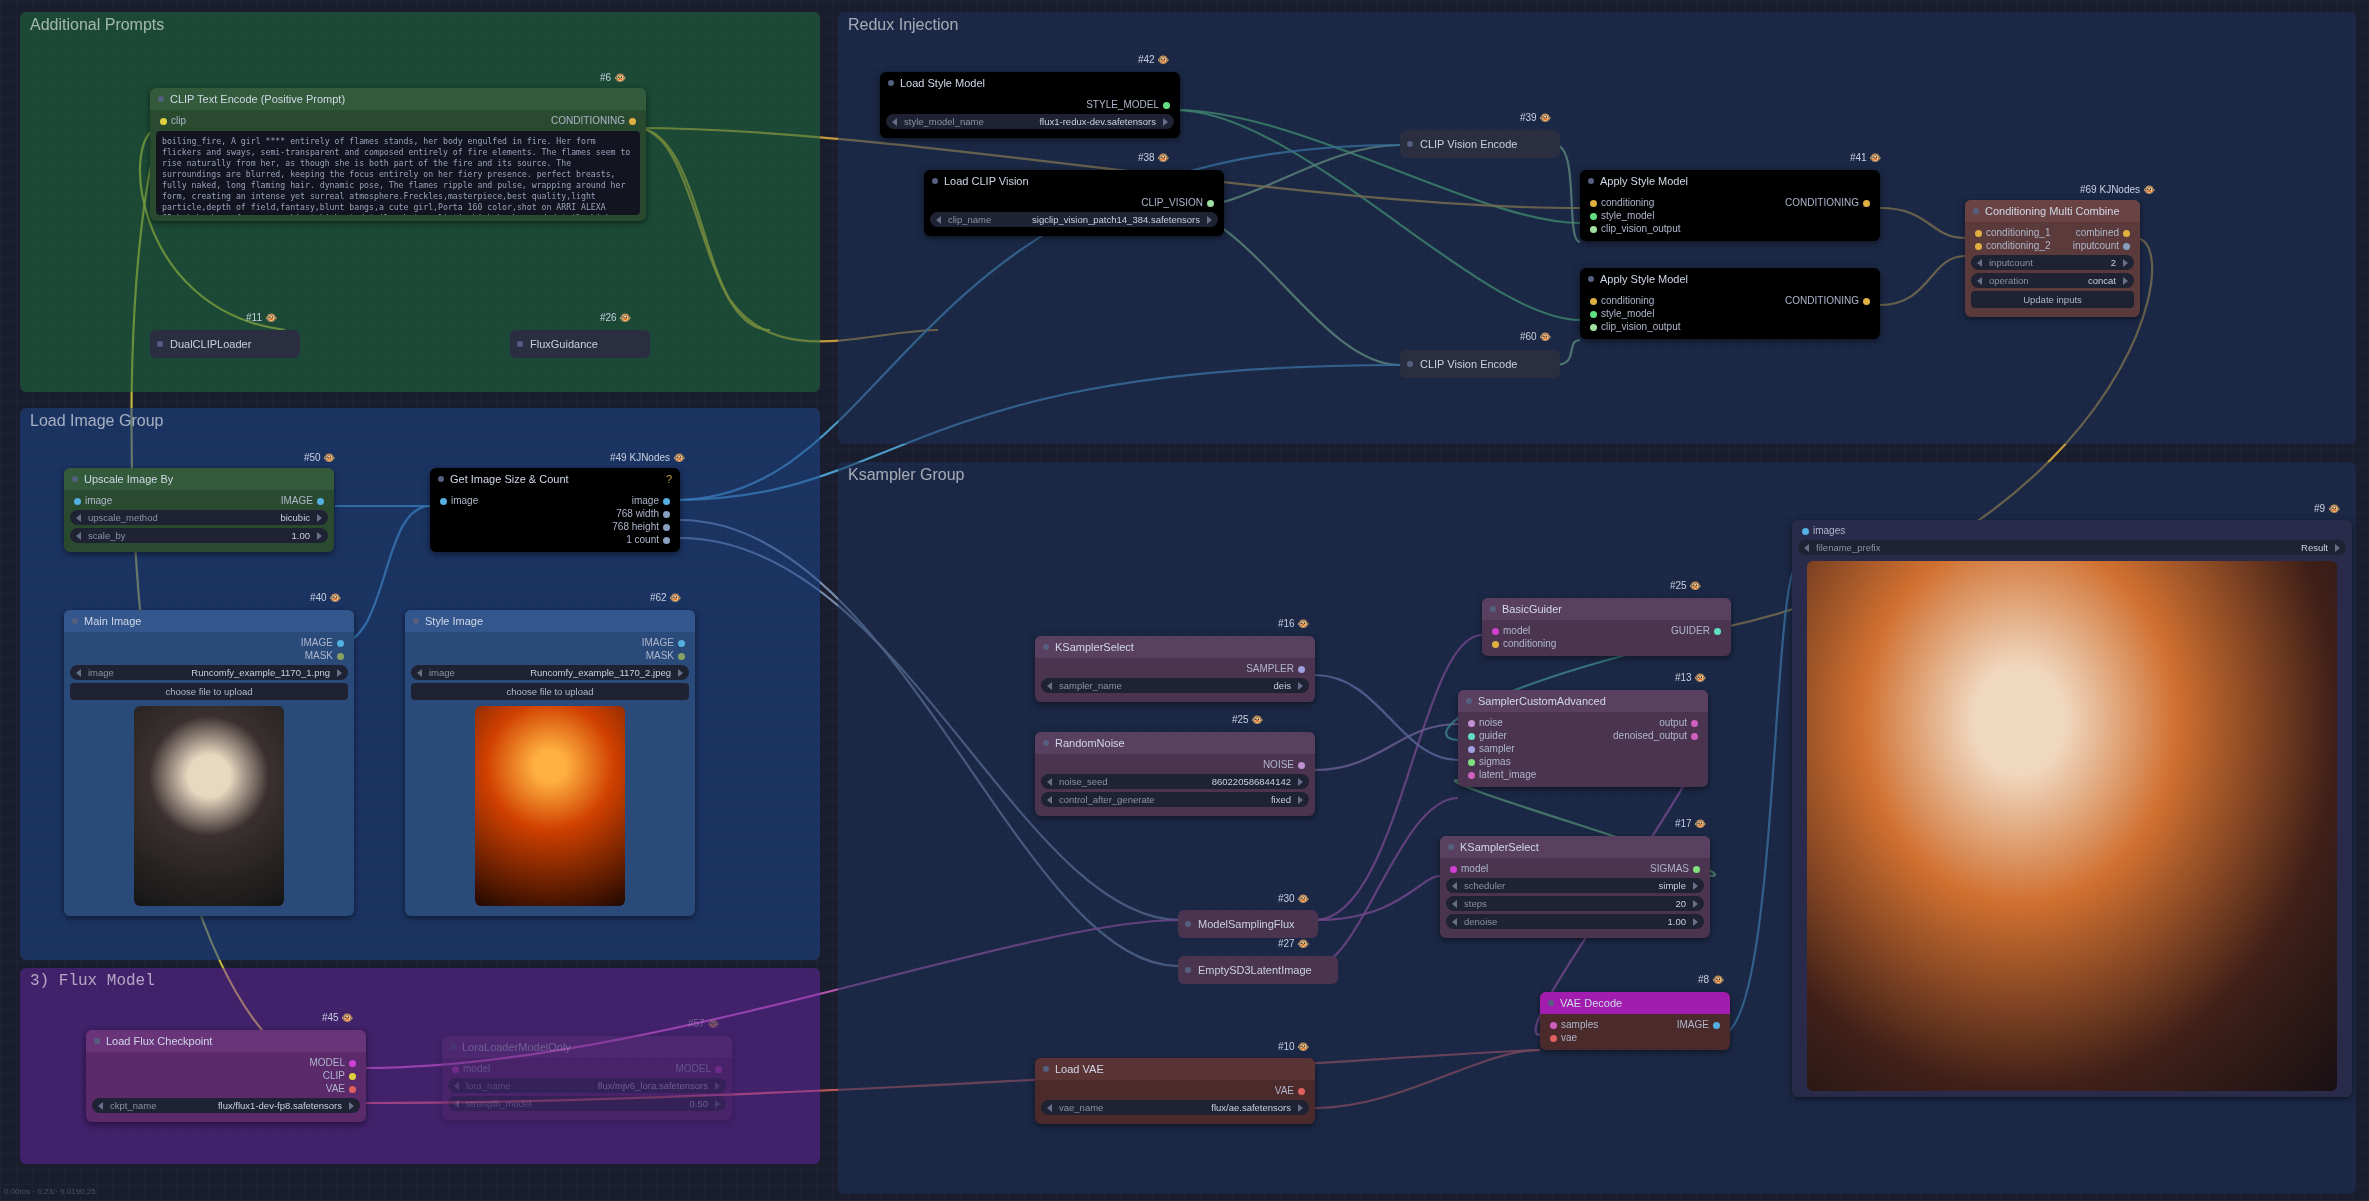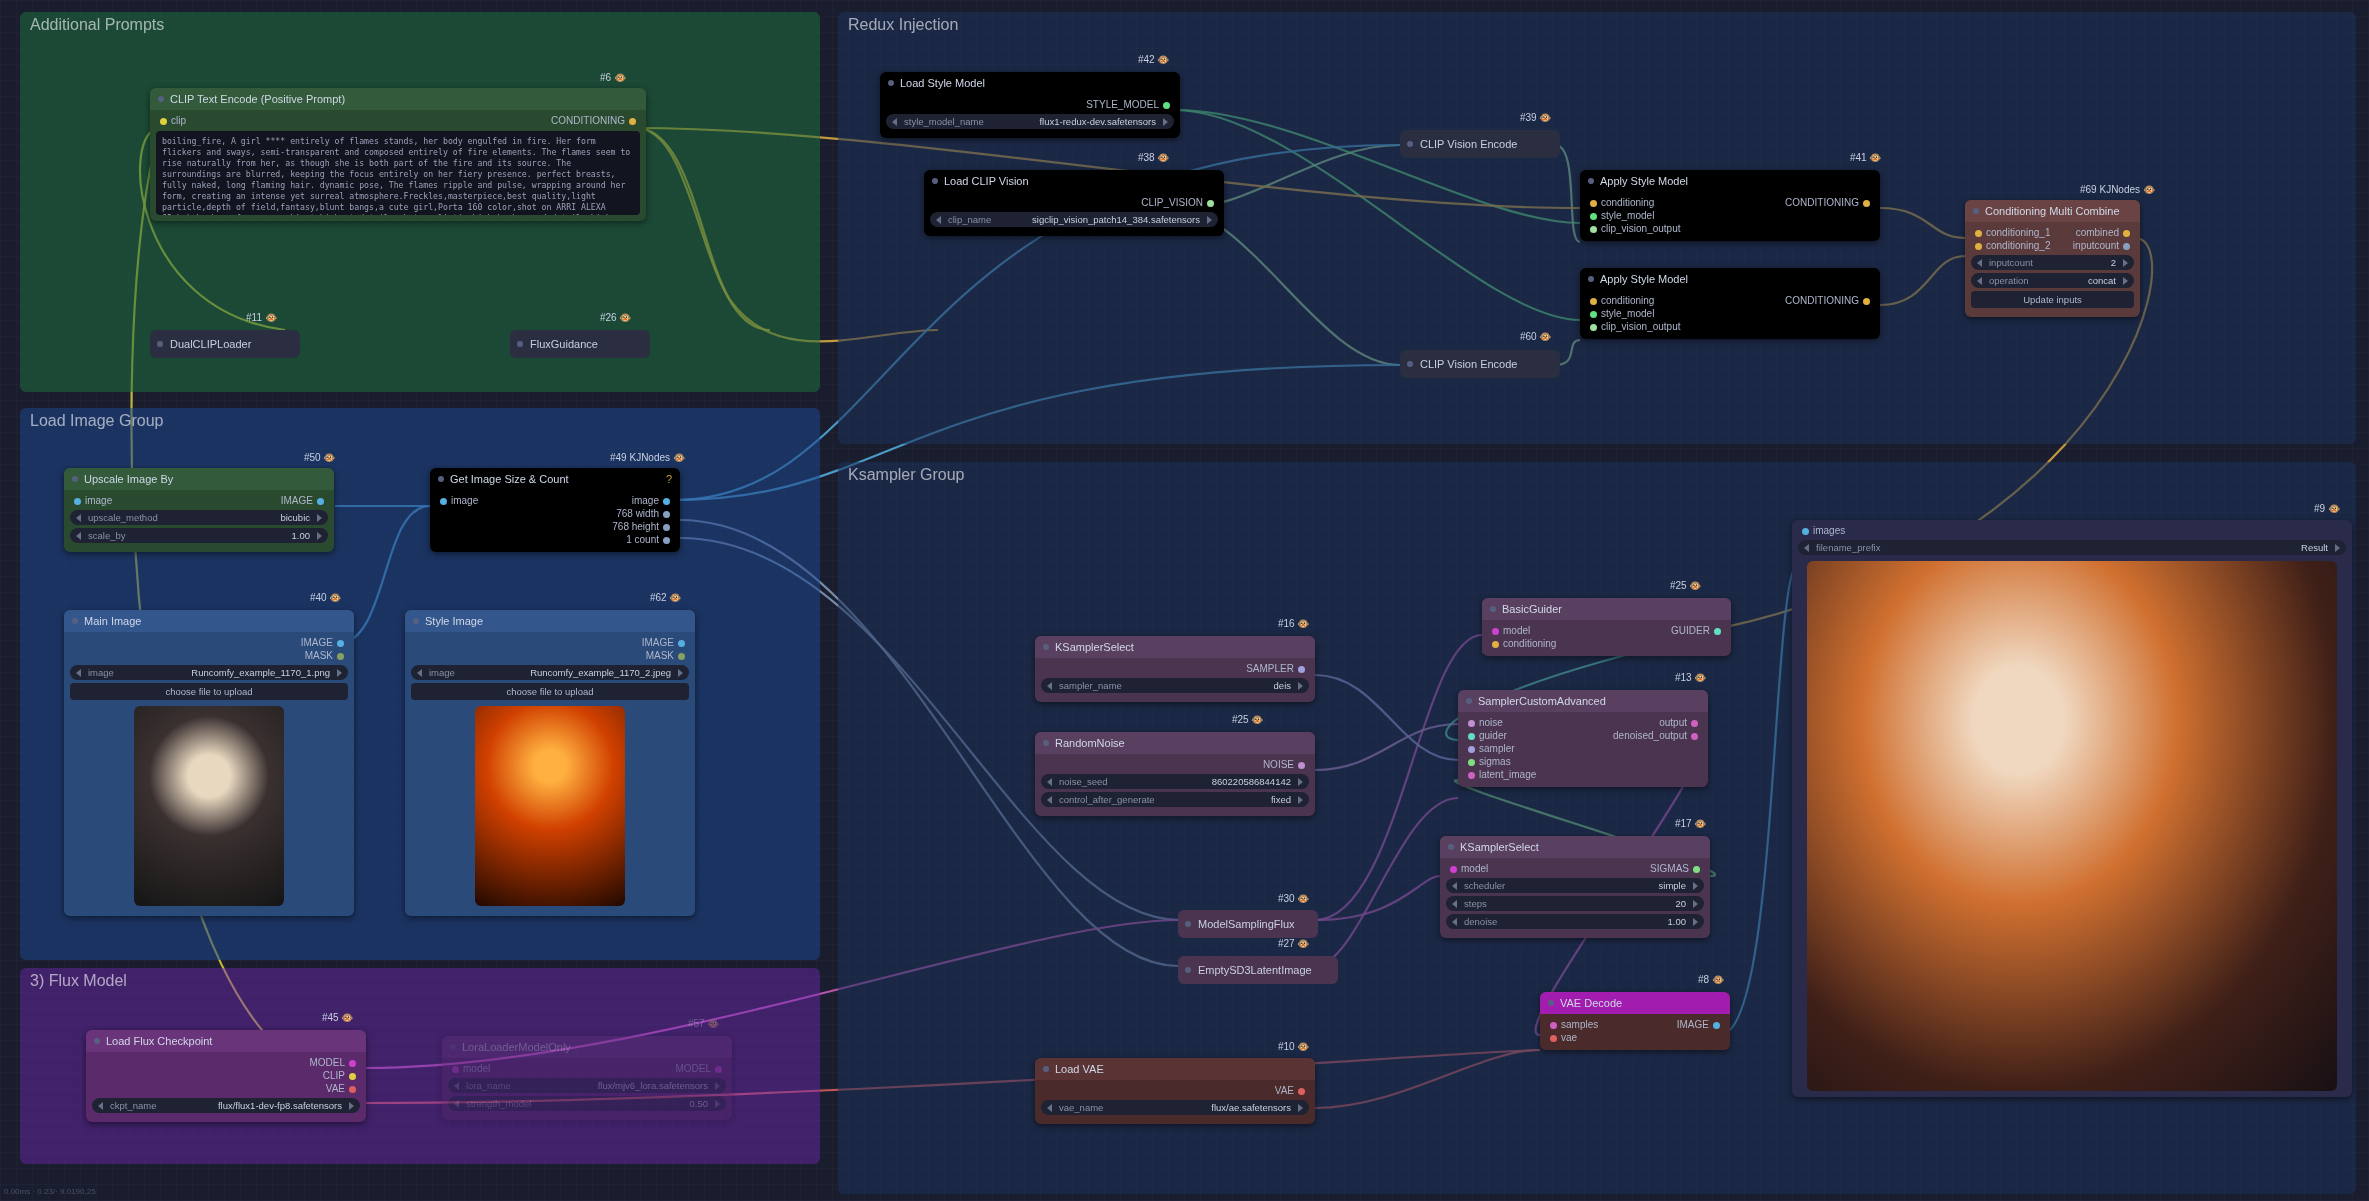--- a/index.html
+++ b/index.html
@@ -23,21 +23,21 @@
     border-radius: 6px;
     padding-top: 26px;
   }
   .group-title {
     position: absolute; top: 4px; left: 10px;
     font-size: 16px; font-weight: 500;
     color: rgba(255,255,255,0.6);
   }
   .g-green  { background: rgba(30,110,60,0.55); }
   .g-blue   { background: rgba(30,70,140,0.55); }
-  .g-purple { background: rgba(110,40,180,0.45); }
+  .g-purple { background: rgba(110,40,180,0.45); font-family: Liberation Mono, monospace; }
   .g-dark   { background: rgba(30,50,90,0.55); }
   .g-dark2  { background: rgba(30,50,90,0.55); }
 
   .tag { position: absolute; font-size: 10px; color:#c8d0e0; }
   .tag .star { color:#e0a030; margin-left:3px;}
 
   .node {
     position: absolute;
     border-radius: 6px;
     background: #000000;

